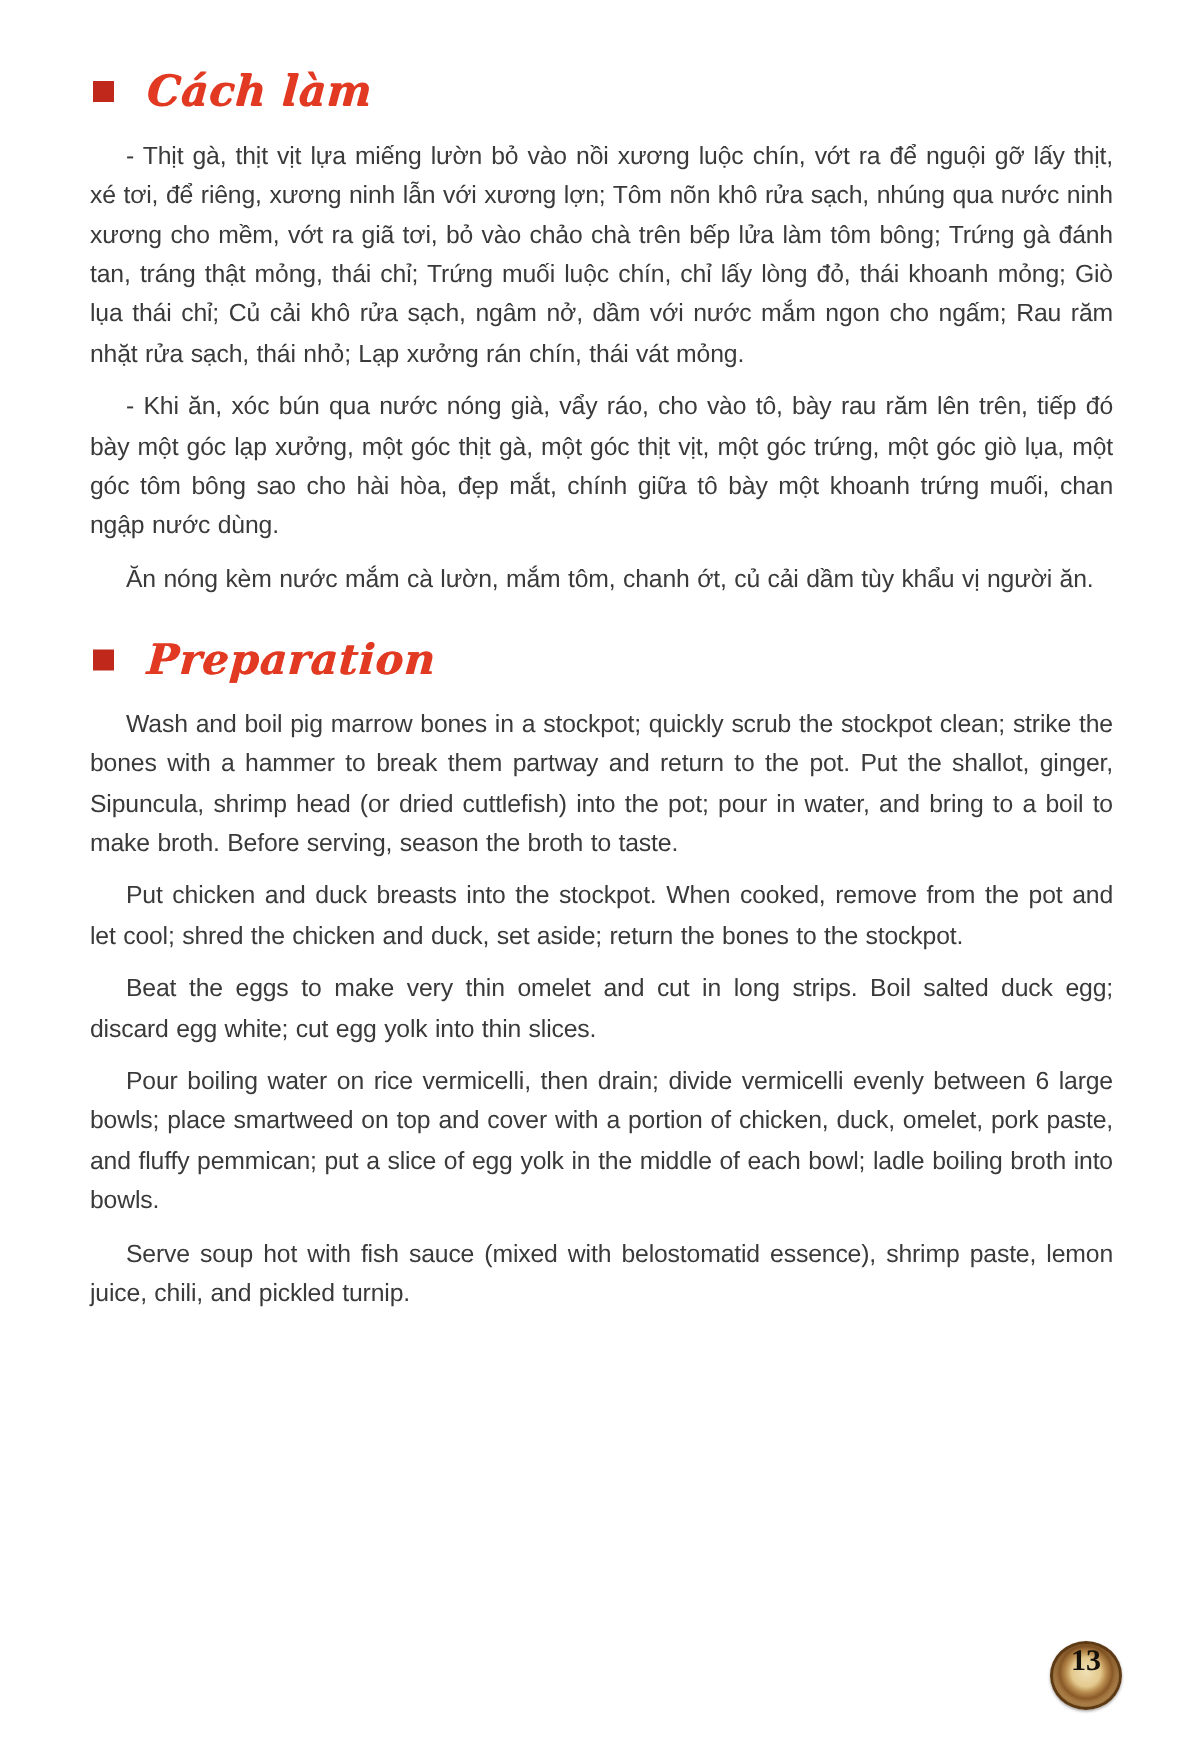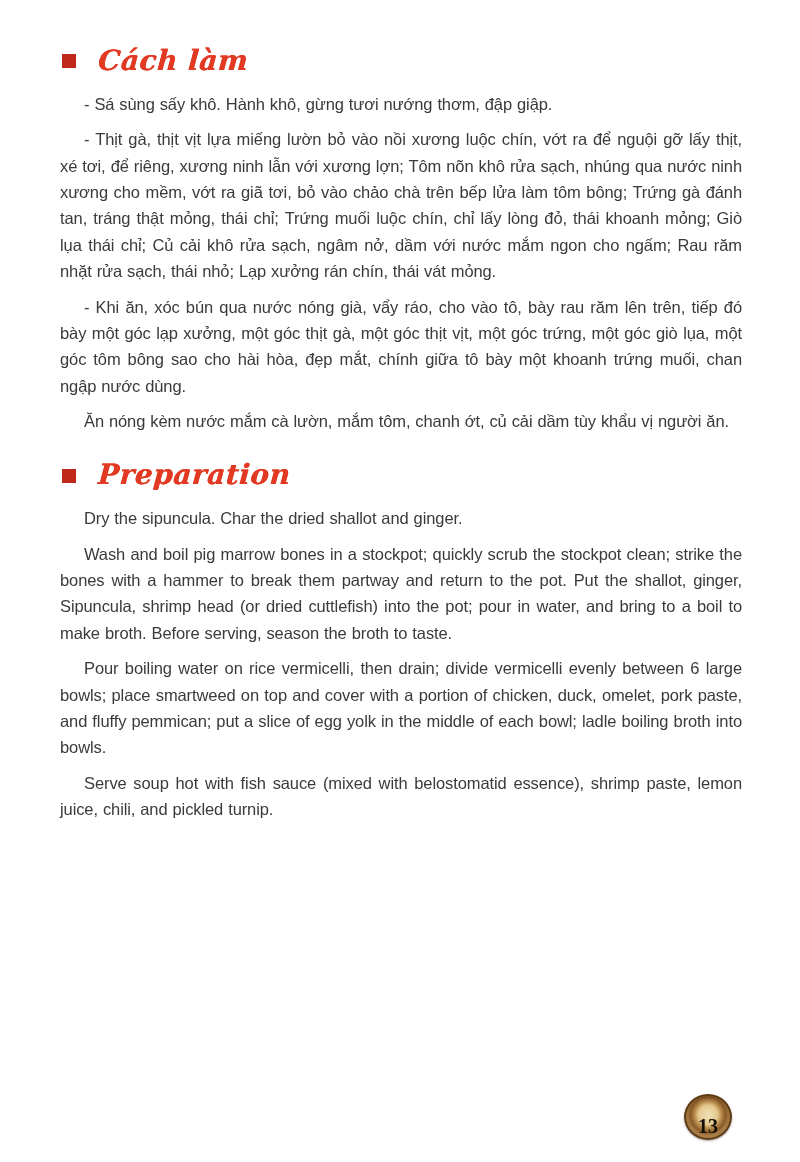--- a/index.html
+++ b/index.html
@@ -49,66 +49,66 @@
     margin: 0 0 9px 0;
     font-size: 16.5px;
     line-height: 1.6;
     text-align: justify;
     text-indent: 24px;
     letter-spacing: -0.1px;
     word-spacing: 0.5px;
   }
   .page-number-badge {
     position: absolute;
-    right: 68px;
+    right: 52px;
     bottom: 22px;
     width: 48px;
     height: 46px;
     border-radius: 50%;
     background:
       radial-gradient(circle at 50% 45%,
         #f0e0b6 0%, #e4c98e 30%,
         #b98c4f 42%, #8a5a28 55%,
         #c79a5d 70%, #a06a30 88%, #6d4318 100%);
     border: 2px solid #5d3a14;
     box-shadow: inset 0 0 4px rgba(60,30,0,0.6), 0 1px 2px rgba(0,0,0,0.35);
     display: flex;
-    align-items: flex-end;
+    align-items: flex-start;
     justify-content: center;
     box-sizing: border-box;
   }
   .page-number {
     font-family: "Liberation Serif", "DejaVu Serif", serif;
     font-size: 20px;
     font-weight: bold;
     color: #14100a;
   }
 </style>
 </head>
 <body>
 
 <div class="page">
 
   <div class="section-header">
     <span class="bullet"></span>
     <span class="section-title">Cách làm</span>
   </div>
 
-  <p class="para">- Sá sùng sấy khô. Hành khô, gừng tươi nướng thơm, đập giập.</p>
   <p class="para">- Thịt gà, thịt vịt lựa miếng lườn bỏ vào nồi xương luộc chín, vớt ra để nguội gỡ lấy thịt, xé tơi, để riêng, xương ninh lẫn với xương lợn; Tôm nõn khô rửa sạch, nhúng qua nước ninh xương cho mềm, vớt ra giã tơi, bỏ vào chảo chà trên bếp lửa làm tôm bông; Trứng gà đánh tan, tráng thật mỏng, thái chỉ; Trứng muối luộc chín, chỉ lấy lòng đỏ, thái khoanh mỏng; Giò lụa thái chỉ; Củ cải khô rửa sạch, ngâm nở, dầm với nước mắm ngon cho ngấm; Rau răm nhặt rửa sạch, thái nhỏ; Lạp xưởng rán chín, thái vát mỏng.</p>
   <p class="para">- Khi ăn, xóc bún qua nước nóng già, vẩy ráo, cho vào tô, bày rau răm lên trên, tiếp đó bày một góc lạp xưởng, một góc thịt gà, một góc thịt vịt, một góc trứng, một góc giò lụa, một góc tôm bông sao cho hài hòa, đẹp mắt, chính giữa tô bày một khoanh trứng muối, chan ngập nước dùng.</p>
   <p class="para">Ăn nóng kèm nước mắm cà lườn, mắm tôm, chanh ớt, củ cải dầm tùy khẩu vị người ăn.</p>
 
   <div class="section-header second">
     <span class="bullet"></span>
     <span class="section-title">Preparation</span>
   </div>
 
-  <p class="para">Dry the sipuncula. Char the dried shallot and ginger.</p>
   <p class="para">Wash and boil pig marrow bones in a stockpot; quickly scrub the stockpot clean; strike the bones with a hammer to break them partway and return to the pot. Put the shallot, ginger, Sipuncula, shrimp head (or dried cuttlefish) into the pot; pour in water, and bring to a boil to make broth. Before serving, season the broth to taste.</p>
+  <p class="para">Put chicken and duck breasts into the stockpot. When cooked, remove from the pot and let cool; shred the chicken and duck, set aside; return the bones to the stockpot.</p>
+  <p class="para">Beat the eggs to make very thin omelet and cut in long strips. Boil salted duck egg; discard egg white; cut egg yolk into thin slices.</p>
   <p class="para">Pour boiling water on rice vermicelli, then drain; divide vermicelli evenly between 6 large bowls; place smartweed on top and cover with a portion of chicken, duck, omelet, pork paste, and fluffy pemmican; put a slice of egg yolk in the middle of each bowl; ladle boiling broth into bowls.</p>
   <p class="para">Serve soup hot with fish sauce (mixed with belostomatid essence), shrimp paste, lemon juice, chili, and pickled turnip.</p>
 
   <div class="page-number-badge">
     <span class="page-number">13</span>
   </div>
 
 </div>
 
 </body></html>

